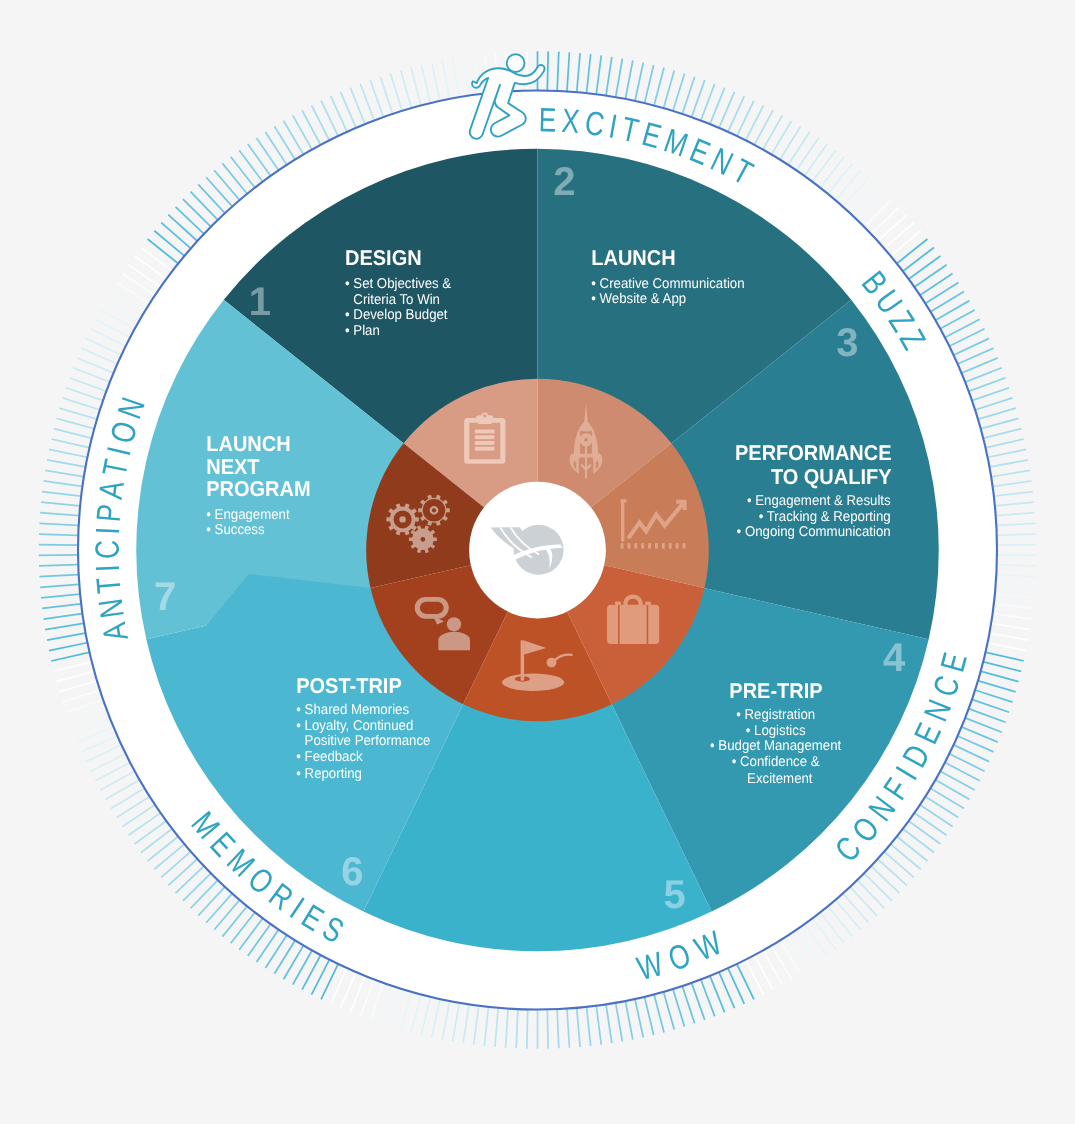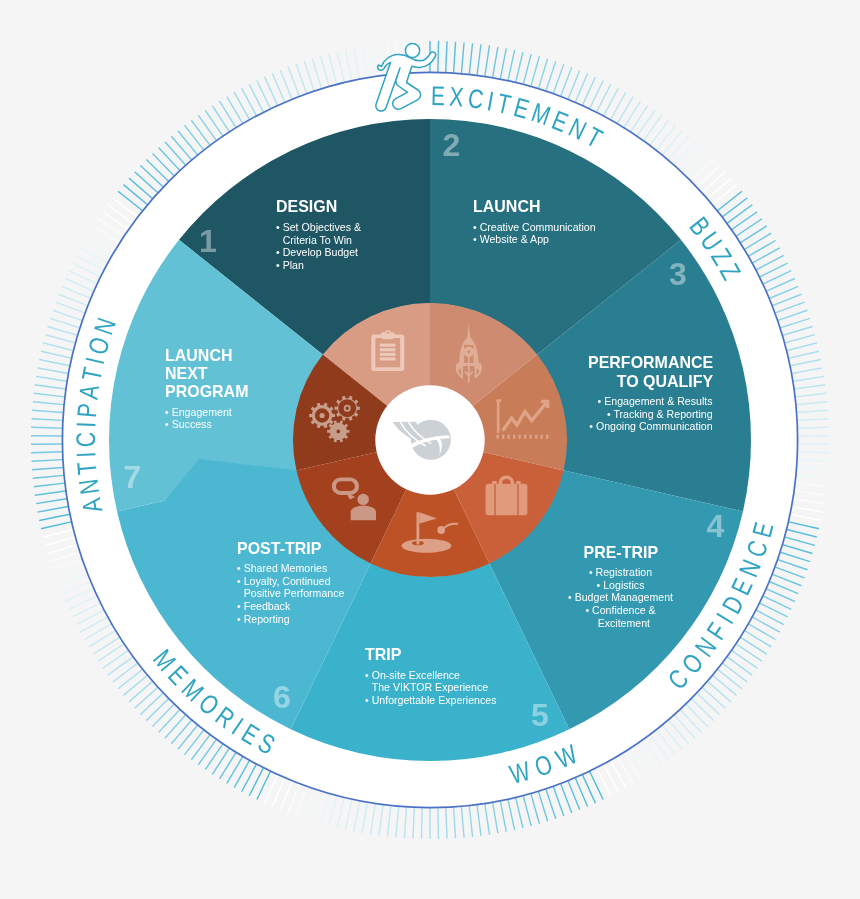--- a/index.html
+++ b/index.html
@@ -537,30 +537,20 @@
   <div>PRE-TRIP</div>
  </div>
  <div class="bl" style="margin-top:4.4px;">
   <div><span>• </span><span>Registration</span></div>
   <div><span>• </span><span>Logistics</span></div>
   <div><span>• </span><span>Budget Management</span></div>
   <div><span>• </span><span>Confidence &amp;</span></div>
   <div class="b2"><span></span><span>Excitement</span></div>
  </div>
 </div>
-<div class="seg" style="left:364.90px;top:646.11px;">
- <div class="ti">
-  <div>TRIP</div>
- </div>
- <div class="bl" style="margin-top:4.4px;">
-  <div><span>• </span><span>On-site Excellence</span></div>
-  <div class="b2"><span></span><span>The VIKTOR Experience</span></div>
-  <div><span>• </span><span>Unforgettable Experiences</span></div>
- </div>
-</div>
 <div class="seg" style="left:197.10px;top:539.71px;margin-left:40px;">
  <div class="ti">
   <div>POST-TRIP</div>
  </div>
  <div class="bl" style="margin-top:4.4px;">
   <div><span>• </span><span>Shared Memories</span></div>
   <div><span>• </span><span>Loyalty, Continued</span></div>
   <div class="b2"><span></span><span>Positive Performance</span></div>
   <div><span>• </span><span>Feedback</span></div>
   <div><span>• </span><span>Reporting</span></div>

